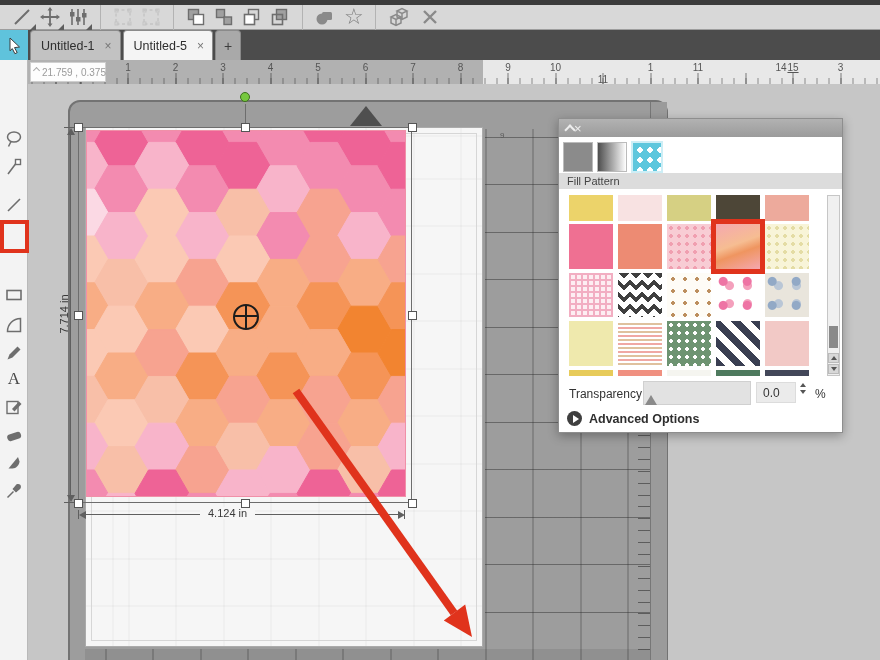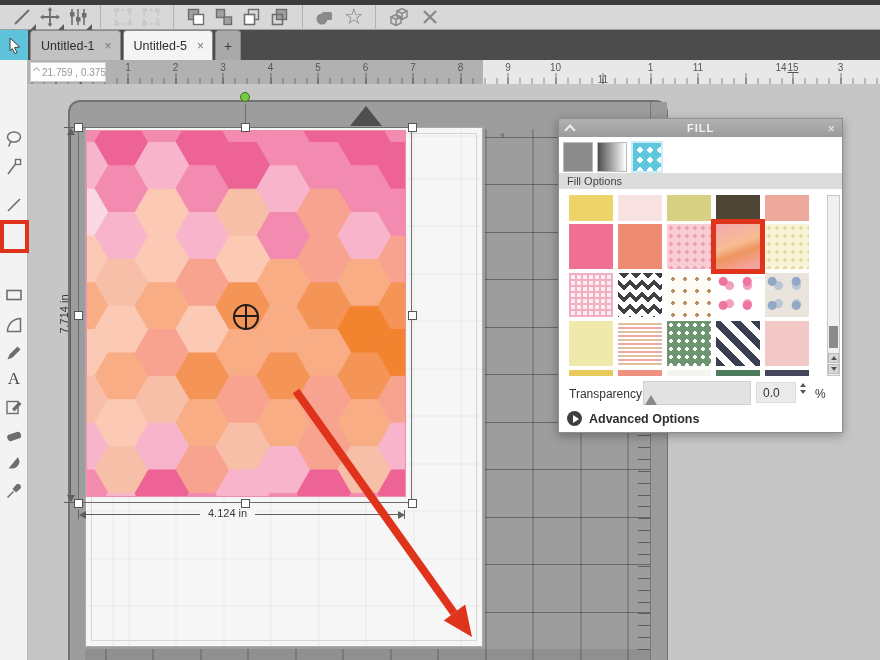--- a/index.html
+++ b/index.html
@@ -536,29 +536,28 @@
   <div class="redbox-tool"></div>
 
   <svg id="overlay">
     <line x1="296" y1="391" x2="454" y2="613" stroke="#e0331c" stroke-width="8"></line>
     <polygon points="472,637 443.8,620.6 465.2,604.6" fill="#e0331c"></polygon>
   </svg>
 
   <div class="fpanel">
     <div class="fp-title">
       <span class="fp-chev"></span>
-      <span class="t">FILL</span>
       <span class="fp-close">×</span>
     </div>
     <div class="fp-types">
       <div class="fp-type ft-solid"></div>
       <div class="fp-type ft-grad"></div>
       <div class="fp-type ft-dots sel"></div>
     </div>
-    <div class="fp-seclabel">Fill Options</div>
+    <div class="fp-seclabel">Fill Pattern</div>
     <div class="fp-grid" id="fpgrid">
         <div class="sw p-solid" style="left: 10px; top: 76px; width: 44px; height: 26px; --c1: #ecd36a;"></div>
         <div class="sw p-solid" style="left: 59px; top: 76px; width: 44px; height: 26px; --c1: #f8e2e2;"></div>
         <div class="sw p-solid" style="left: 108px; top: 76px; width: 44px; height: 26px; --c1: #d6d083;"></div>
         <div class="sw p-solid" style="left: 157px; top: 76px; width: 44px; height: 26px; --c1: #4d4637;"></div>
         <div class="sw p-solid" style="left: 206px; top: 76px; width: 44px; height: 26px; --c1: #edaa9c;"></div>
         <div class="sw p-solid" style="left: 10px; top: 105px; width: 44px; height: 45px; --c1: #ef7092;"></div>
         <div class="sw p-solid" style="left: 59px; top: 105px; width: 44px; height: 45px; --c1: #ed8b73;"></div>
         <div class="sw p-dots" style="left: 108px; top: 105px; width: 44px; height: 45px; --c1: #f8ccd4; --c2: #f09fb0;"></div>
         <div class="sw p-hexgrad selsw" style="left: 157px; top: 105px; width: 44px; height: 45px; --c1: #f5a8b0; --c2: #f6bd92; --c3: #ef9560;"></div>

